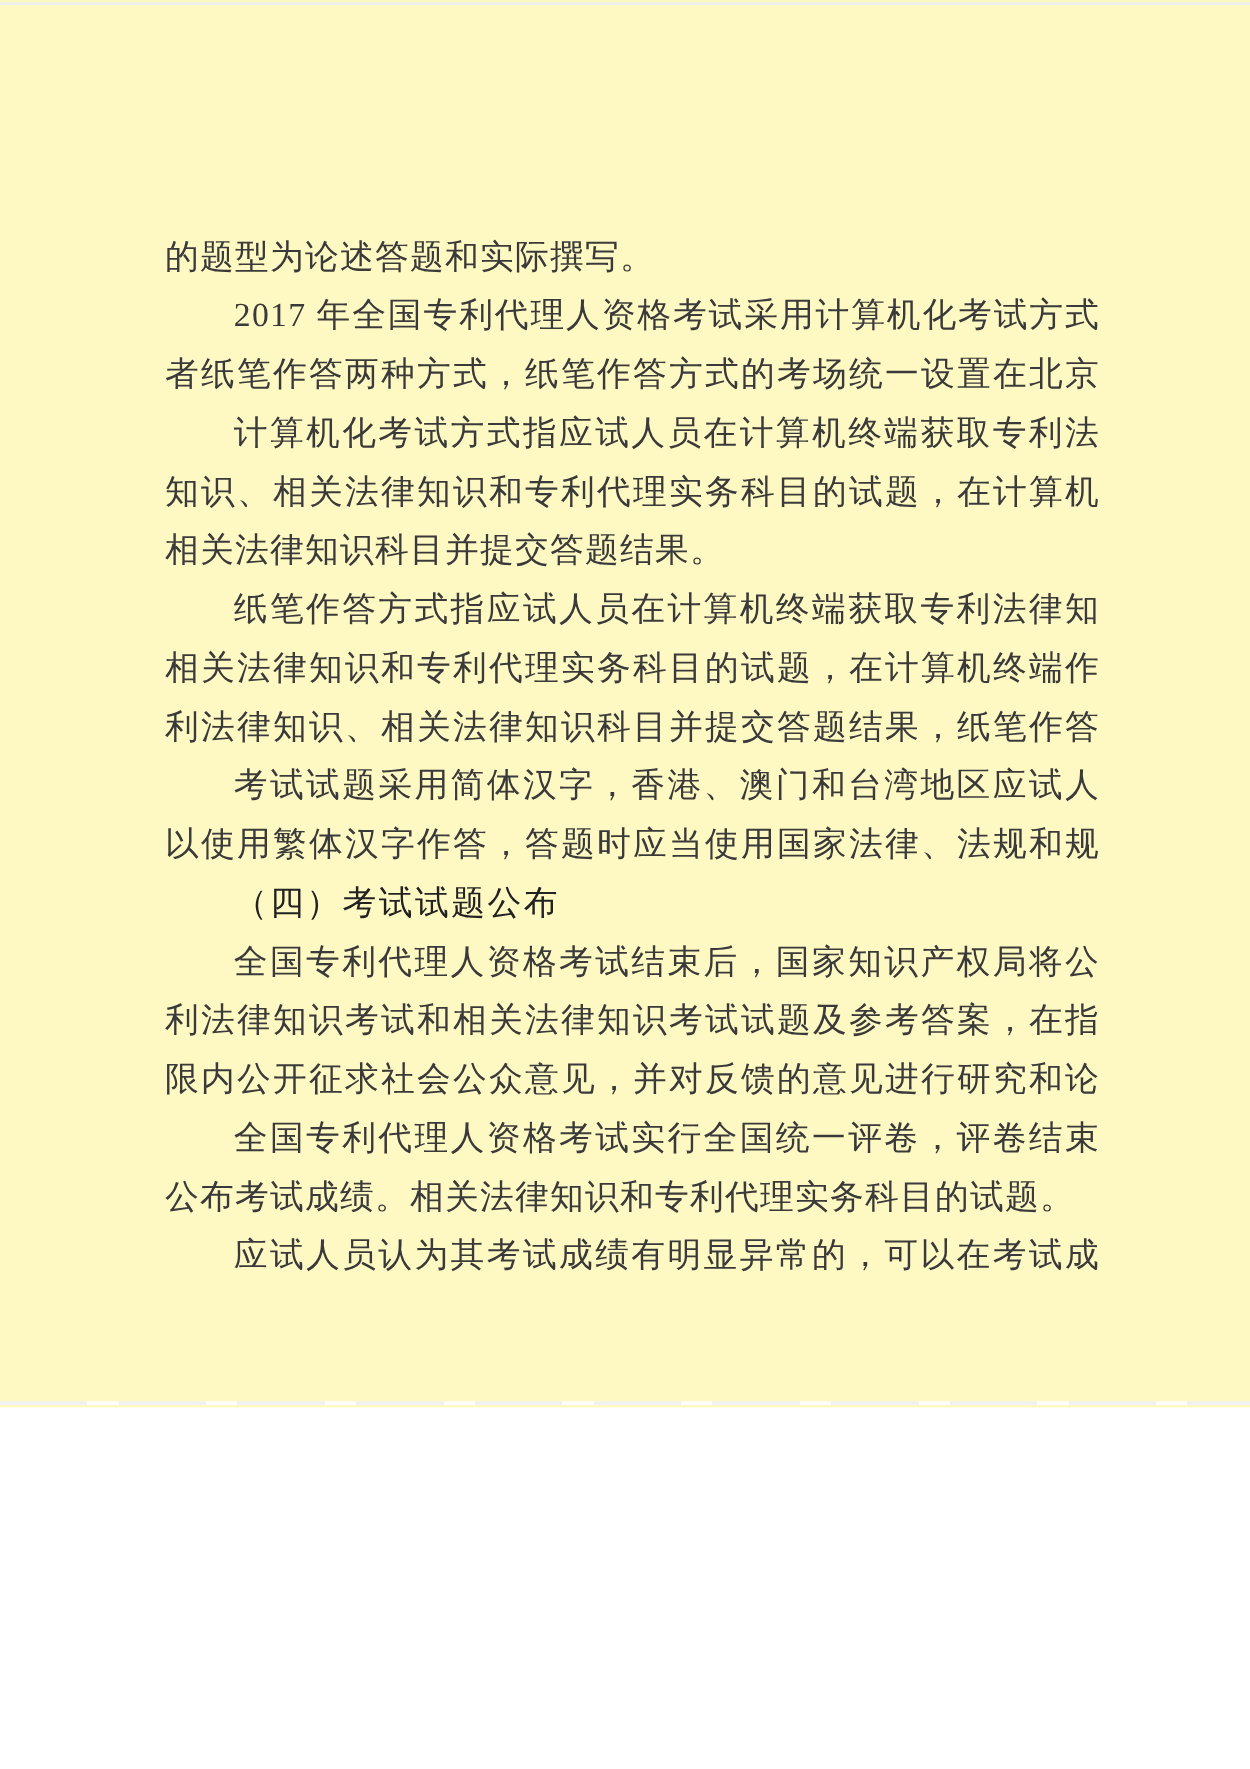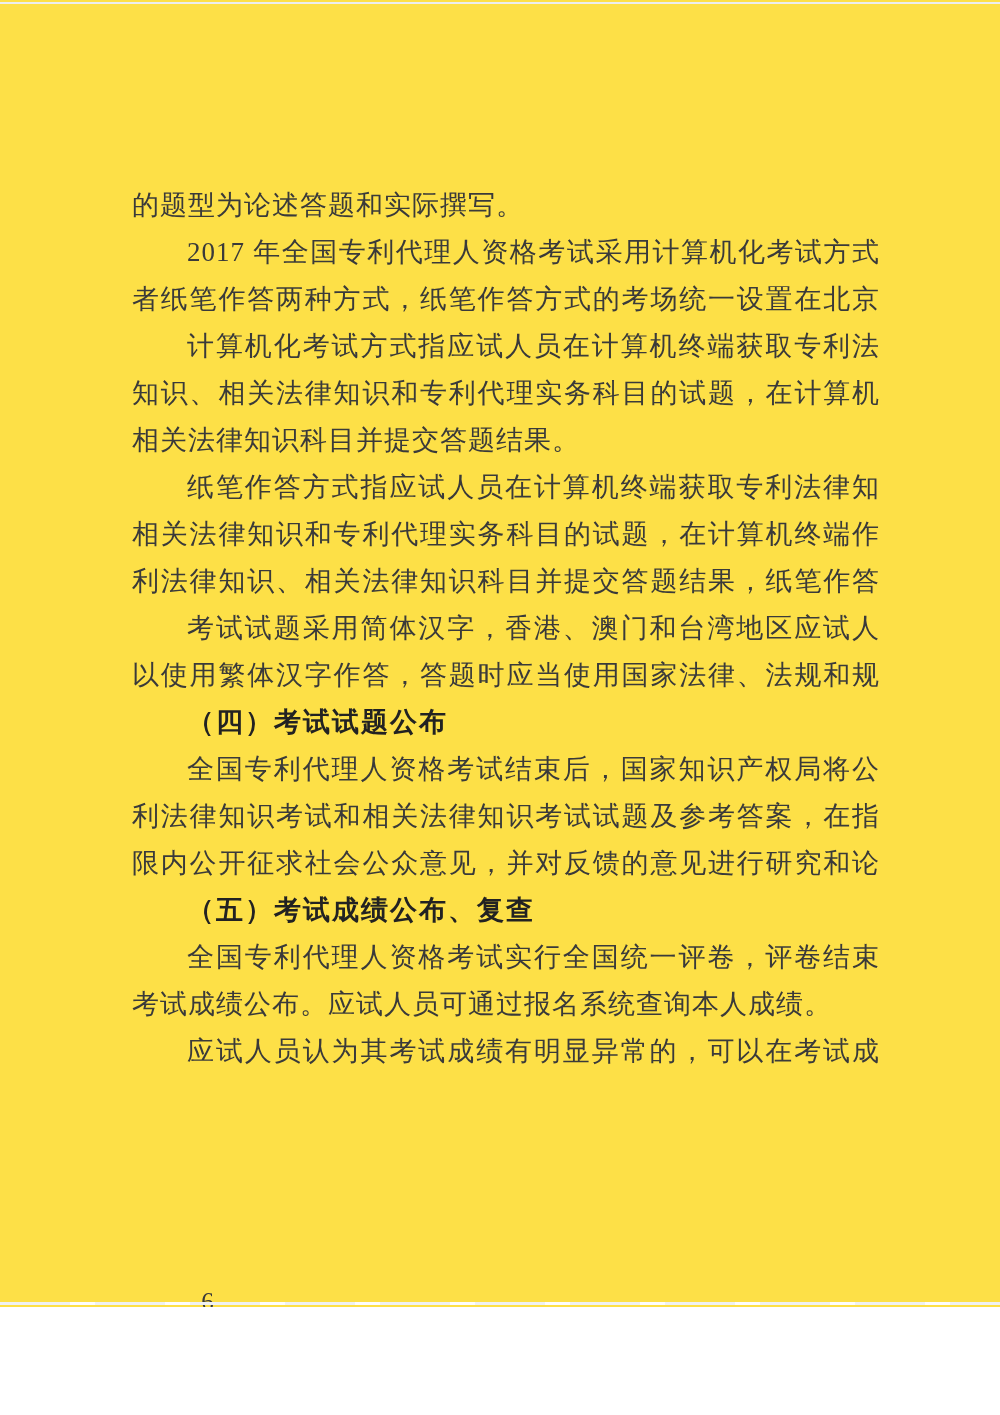--- a/index.html
+++ b/index.html
@@ -6,22 +6,22 @@
 
   html, body {
     width: 1000px;
     height: 1415px;
     font-family: "Liberation Serif", "DejaVu Serif", serif;
   }
 
   .page {
     position: relative;
     width: 1000px;
-    height: 1307px;
-    background: #fde047;
+    height: 1126px;
+    background: #fef9c3;
     overflow: hidden;
   }
 
   .scan-edge-top {
     position: absolute;
     top: 2px; left: 0;
     width: 100%; height: 2px;
     background: #eceef0;
   }
 
@@ -56,21 +56,21 @@
     text-align: justify;
     text-align-last: justify;
     text-justify: inter-character;
   }
 
   .line.indent {
     padding-left: 55px;
   }
 
   .line.heading {
-    font-weight: bold;
+    font-weight: normal;
     color: #222222;
     letter-spacing: 2px;
   }
 
   .page-number {
     position: absolute;
     left: 158px;
     top: 1288px;
     font-size: 25px;
     color: #3a3a3a;
@@ -92,22 +92,21 @@
       <div class="line">相关法律知识科目并提交答题结果。</div>
       <div class="line justify indent">纸笔作答方式指应试人员在计算机终端获取专利法律知识、</div>
       <div class="line justify">相关法律知识和专利代理实务科目的试题，在计算机终端作答专</div>
       <div class="line justify">利法律知识、相关法律知识科目并提交答题结果，纸笔作答专利</div>
       <div class="line justify indent">考试试题采用简体汉字，香港、澳门和台湾地区应试人员可</div>
       <div class="line justify">以使用繁体汉字作答，答题时应当使用国家法律、法规和规章所</div>
       <div class="line indent heading">（四）考试试题公布</div>
       <div class="line justify indent">全国专利代理人资格考试结束后，国家知识产权局将公布专</div>
       <div class="line justify">利法律知识考试和相关法律知识考试试题及参考答案，在指定期</div>
       <div class="line justify">限内公开征求社会公众意见，并对反馈的意见进行研究和论证。</div>
-      <div class="line indent heading">（五）考试成绩公布、复查</div>
       <div class="line justify indent">全国专利代理人资格考试实行全国统一评卷，评卷结束后将</div>
-      <div class="line">考试成绩公布。应试人员可通过报名系统查询本人成绩。</div>
+      <div class="line">公布考试成绩。相关法律知识和专利代理实务科目的试题。</div>
       <div class="line justify indent">应试人员认为其考试成绩有明显异常的，可以在考试成绩公</div>
     </div>
 
   <div class="page-number">— 6 —</div>
 
   <div class="scan-edge-bottom"></div>
 </div>
 
 </body></html>

